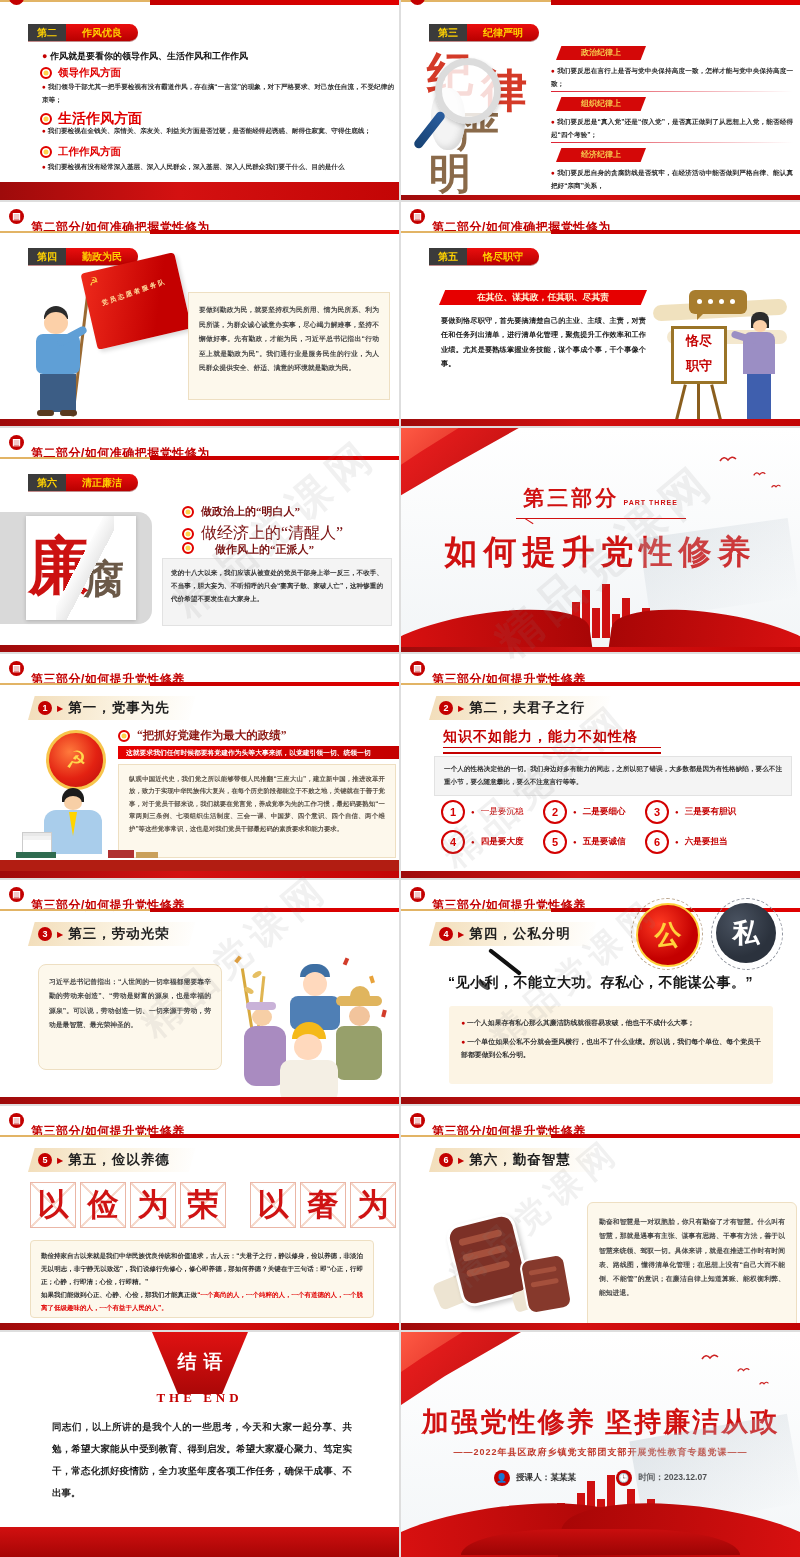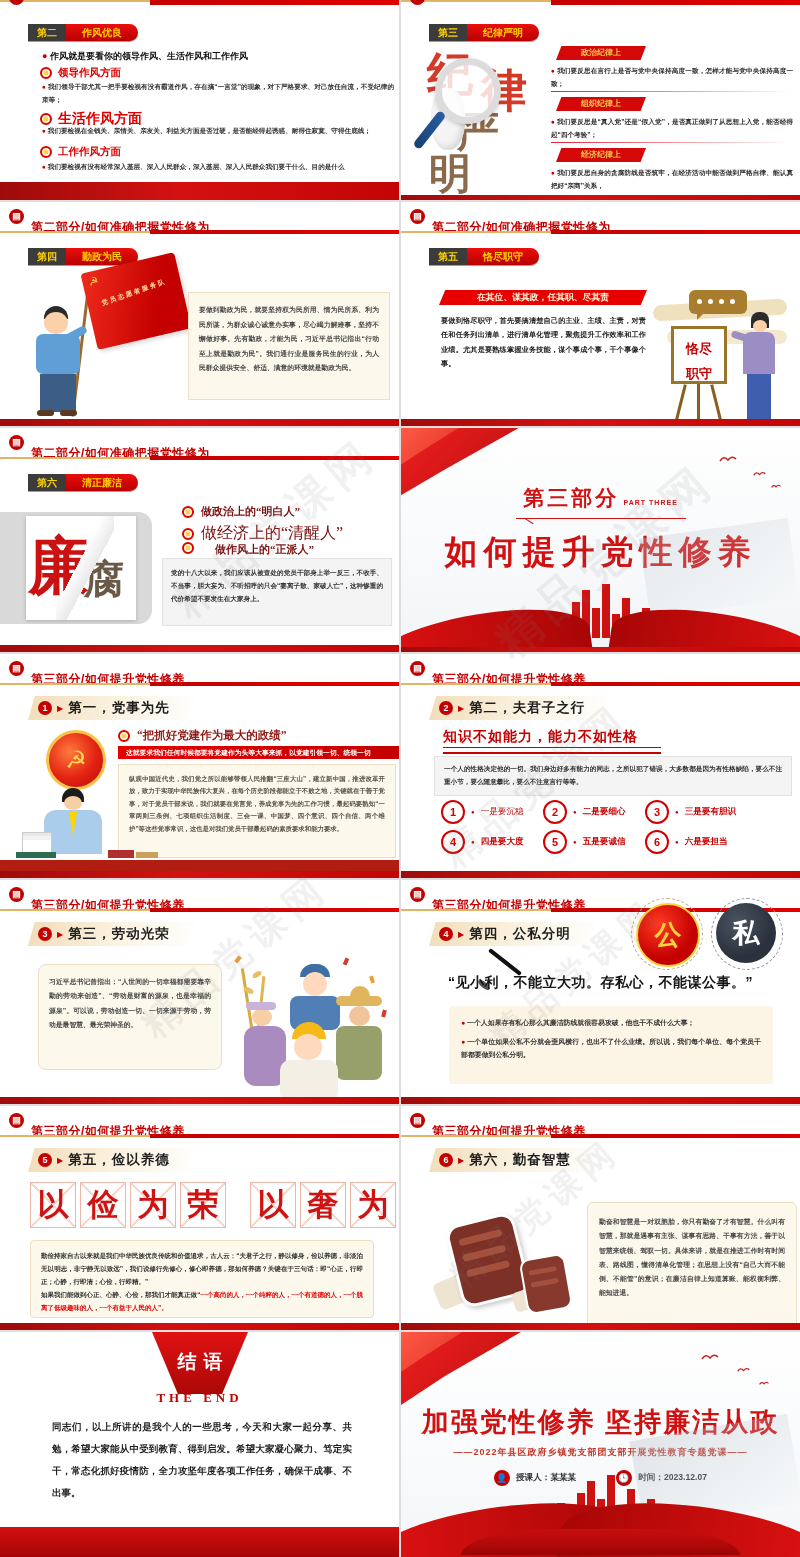--- a/index.html
+++ b/index.html
@@ -163,21 +163,21 @@
 
     <div class="abs" style="left:252px;top:100px;width:134px;height:16px;border-radius:8px;background:#ecd9ae;opacity:.8;transform:rotate(-3deg)"></div>
     <div class="abs" style="left:266px;top:128px;width:120px;height:14px;border-radius:7px;background:#ecd9ae;opacity:.6"></div>
     <div class="abs" style="left:288px;top:88px;width:58px;height:24px;border-radius:6px;background:#a87d2e">
       <span style="position:absolute;left:8px;top:9px;width:5px;height:5px;border-radius:50%;background:#fff"></span>
       <span style="position:absolute;left:19px;top:9px;width:5px;height:5px;border-radius:50%;background:#fff"></span>
       <span style="position:absolute;left:30px;top:9px;width:5px;height:5px;border-radius:50%;background:#fff"></span>
       <span style="position:absolute;left:41px;top:9px;width:5px;height:5px;border-radius:50%;background:#fff"></span>
     </div>
     <div class="abs" style="left:296px;top:110px;width:0;height:0;border-left:8px solid #a87d2e;border-bottom:8px solid transparent"></div>
-    <div class="abs serif" style="left:270px;top:124px;width:56px;height:58px;background:#fff;border:3px solid #9a7428;text-align:center;font-weight:bold;color:#c40000;font-size:13px;line-height:1.9;padding-top:8px;box-sizing:border-box">
+    <div class="abs serif" style="left:270px;top:124px;width:56px;height:58px;background:#fff;border:3px solid #9a7428;text-align:center;font-weight:bold;color:#c40000;font-size:13px;line-height:1.9;padding-top:0;box-sizing:border-box">
       <div>恪尽</div>
       <div>职守</div>
     </div>
     <div class="abs" style="left:278px;top:182px;width:3px;height:40px;background:#8a5e1e;transform:rotate(14deg)"></div>
     <div class="abs" style="left:314px;top:182px;width:3px;height:40px;background:#8a5e1e;transform:rotate(-14deg)"></div>
     <div class="abs" style="left:296px;top:182px;width:3px;height:40px;background:#8a5e1e"></div>
     <div class="abs" style="left:350px;top:110px;width:18px;height:16px;border-radius:8px 8px 0 0;background:#2b2b2b"></div>
     <div class="abs" style="left:352px;top:118px;width:14px;height:12px;border-radius:50%;background:#fcd0a8"></div>
     <div class="abs" style="left:342px;top:130px;width:32px;height:42px;border-radius:8px 8px 0 0;background:#9b8ec4"></div>
     <div class="abs" style="left:330px;top:132px;width:26px;height:7px;border-radius:4px;background:#9b8ec4;transform:rotate(18deg)"></div>

